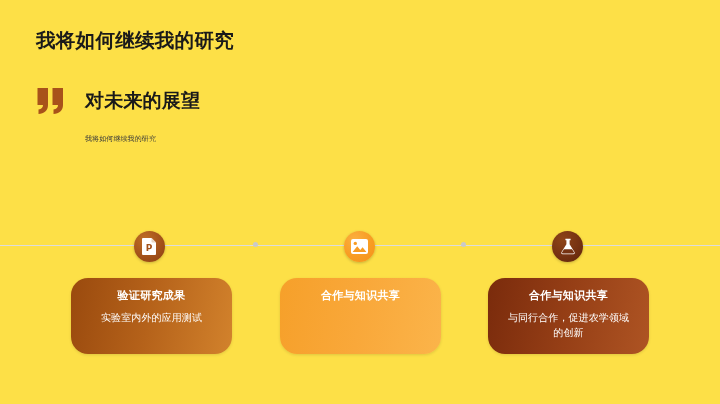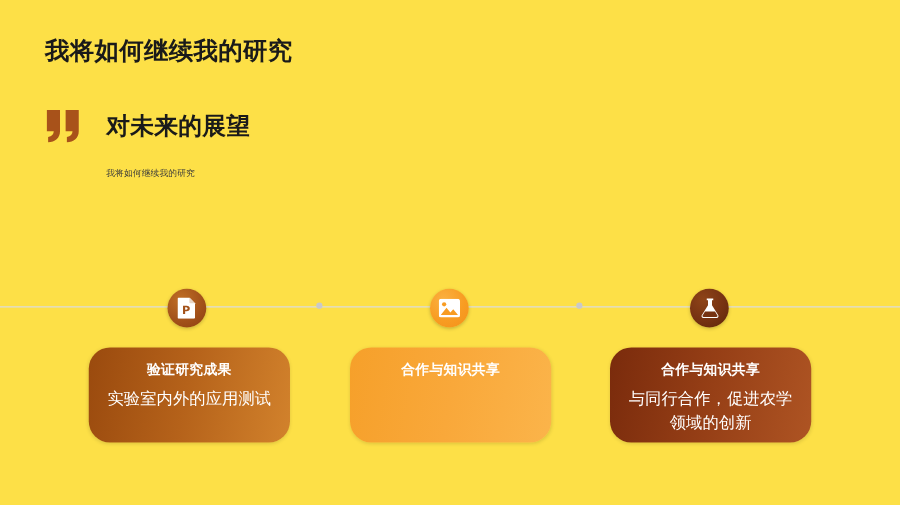--- a/index.html
+++ b/index.html
@@ -144,21 +144,21 @@
   }
   .card-title {
     font-size: 11px;
     font-weight: bold;
     line-height: 1.2;
     letter-spacing: 0.3px;
     margin: 0;
   }
   .card-desc {
     margin: 9px 4px 0 4px;
-    font-size: 13px;
+    font-size: 10px;
     line-height: 1.45;
     letter-spacing: 0.1px;
     font-weight: normal;
   }
 </style>
 </head>
 <body>
 
 <div class="slide">
 

